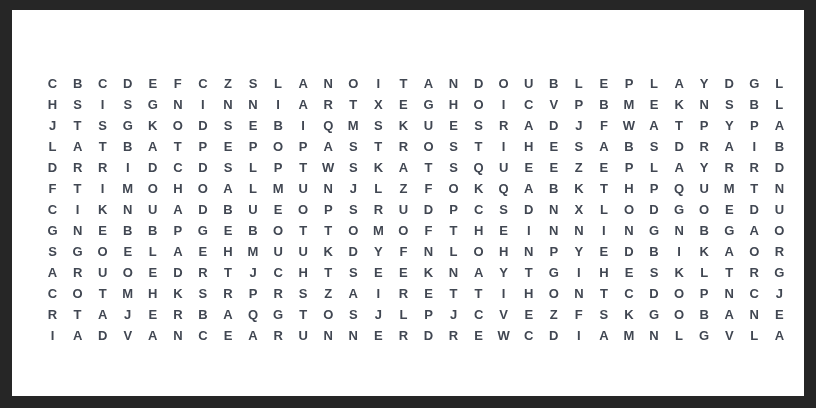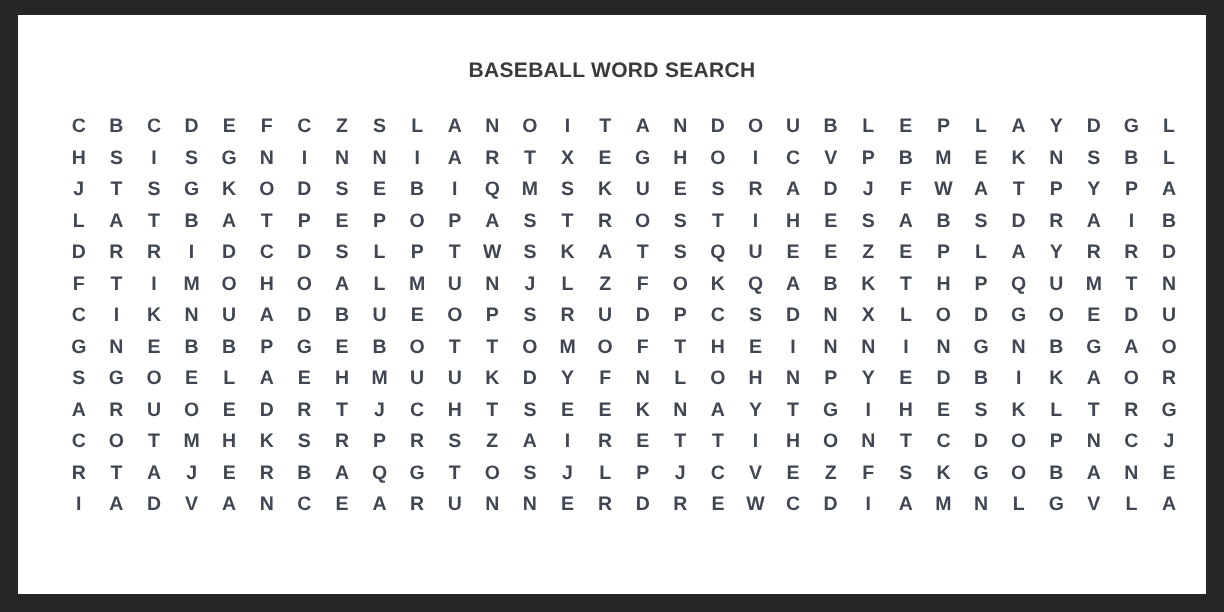--- a/index.html
+++ b/index.html
@@ -56,21 +56,20 @@
     font-weight: 600;
     color: var(--letter-color, #414752);
     user-select: none;
   }
 </style>
 </head>
 <body>
 
 <div class="stage">
   <div class="page">
-    <div class="title">BASEBALL WORD SEARCH</div>
     <div class="grid">
         <div class="grid-row">
           <div class="grid-cell">C</div>
           <div class="grid-cell">B</div>
           <div class="grid-cell">C</div>
           <div class="grid-cell">D</div>
           <div class="grid-cell">E</div>
           <div class="grid-cell">F</div>
           <div class="grid-cell">C</div>
           <div class="grid-cell">Z</div>

